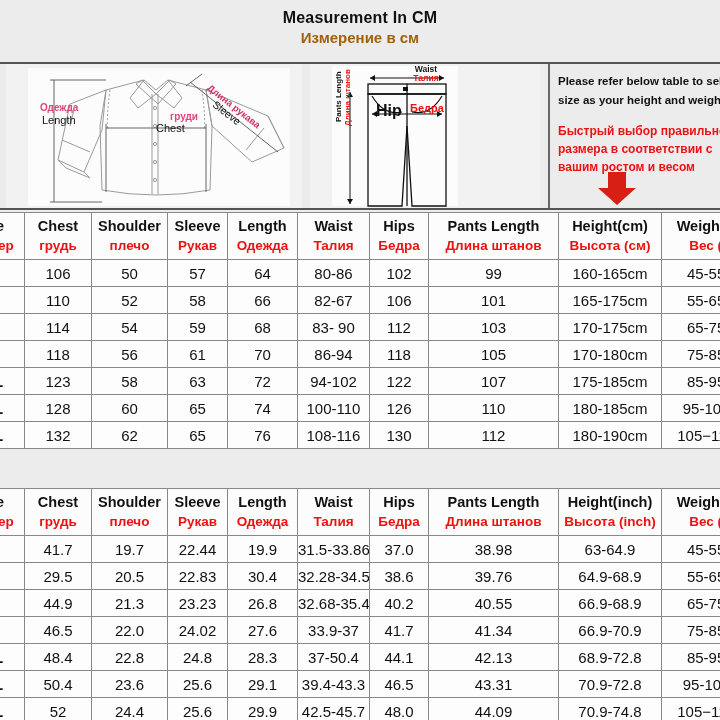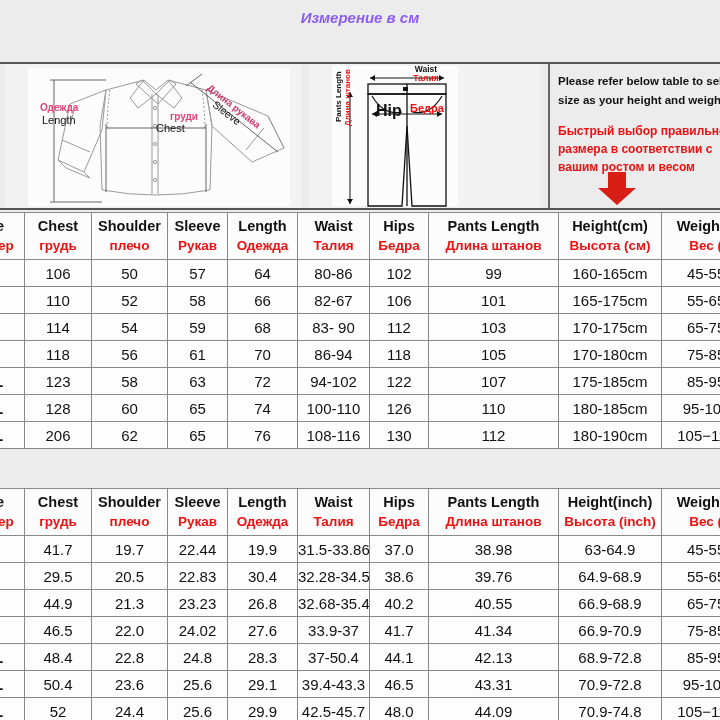--- a/index.html
+++ b/index.html
@@ -16,23 +16,22 @@
     position:absolute;left:0;width:720px;
     background:#ececec;
     text-align:center;
     box-sizing:border-box;
   }
   .title-en{
     font-size:16px;font-weight:bold;color:#111;letter-spacing:.2px;
     line-height:20px;
   }
   .title-ru{
-    font-size:15px;font-weight:bold;color:#8b5cf6;
+    font-size:15px;font-weight:bold;color:#a16207;
     line-height:20px;
-    font-style:italic;
   }
 
   
   .diagram-strip{
     position:absolute;left:0;top:62px;width:720px;height:148px;
     background:#ececec;
     border-top:2px solid #555;border-bottom:2px solid #555;
     box-sizing:border-box;
   }
   .panel{position:absolute;top:0;height:144px;background:#f4f4f4;box-sizing:border-box;}
@@ -75,20 +74,21 @@
   .sz{font-weight:bold;font-size:14px;}
   .tight{font-size:12.5px;}
   .tight2{font-size:13.5px;}
 </style>
 </head>
 <body>
 
 <div class="page">
 
   <div class="title-band" style="top:8px;height:50px;">
+    <div class="title-en">Measurement In CM</div>
     <div class="title-ru">Измерение в см</div>
   </div>
 
   <div class="diagram-strip">
 
     <div class="panel panel-shirt">
       <svg class="svgwrap" viewBox="0 0 296 144">
         <rect x="0" y="0" width="296" height="144" fill="#f2f2f2"></rect>
         <rect x="22" y="4" width="262" height="138" fill="#fcfcfc"></rect>
 
@@ -312,21 +312,21 @@
           <td>65</td>
           <td>74</td>
           <td>100-110</td>
           <td>126</td>
           <td>110</td>
           <td class="tight2">180-185cm</td>
           <td>95-105kg</td>
         </tr>
         <tr>
           <td class="sz">4XL</td>
-          <td>206</td>
+          <td>132</td>
           <td>62</td>
           <td>65</td>
           <td>76</td>
           <td>108-116</td>
           <td>130</td>
           <td>112</td>
           <td class="tight2">180-190cm</td>
           <td class="tight2">105−115kg</td>
         </tr>
       </tbody>

